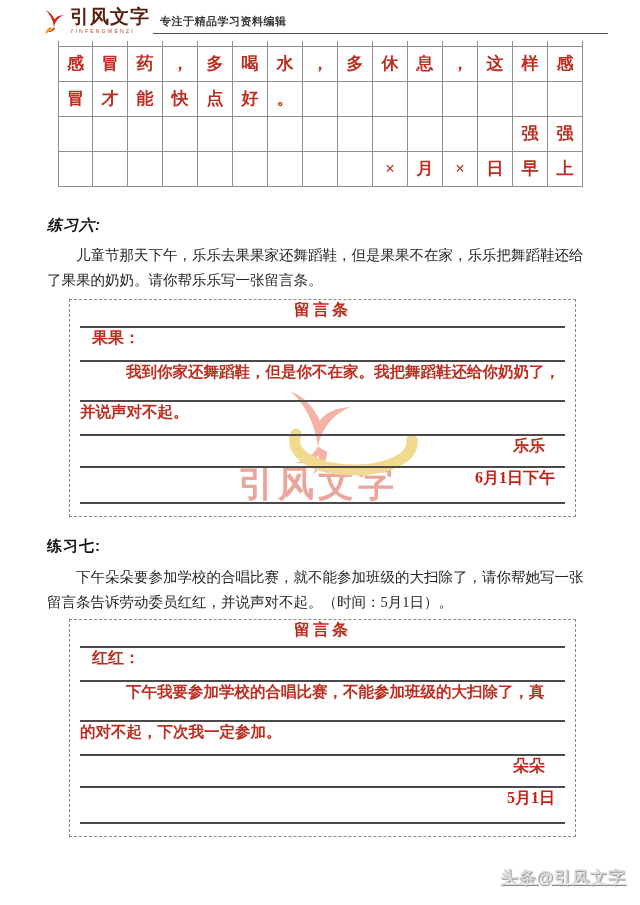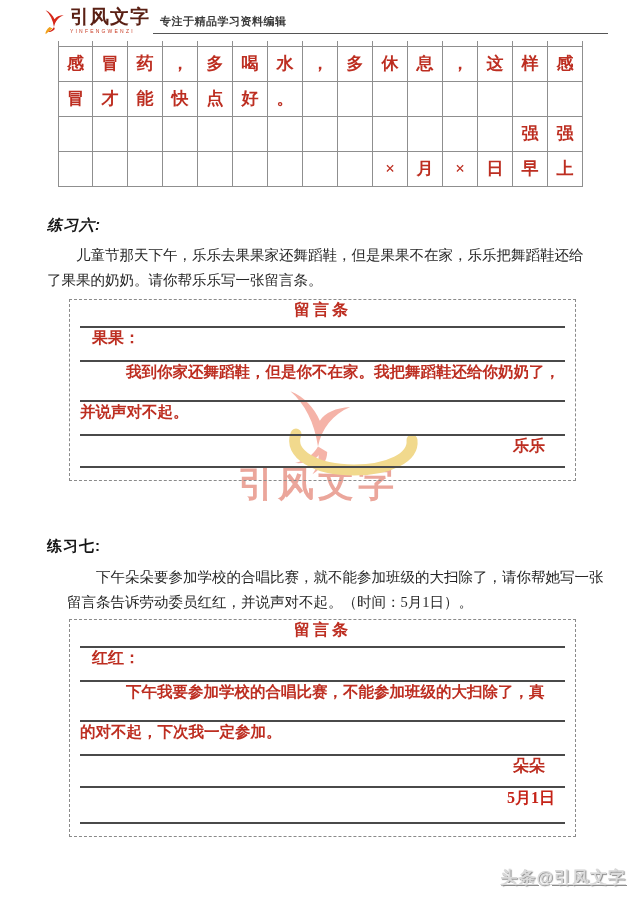--- a/index.html
+++ b/index.html
@@ -51,21 +51,21 @@
     font-size:15px;font-weight:600;color:#151515;letter-spacing:1px;
   }
   .ex6{top:216px;font-style:italic;}
   .ex7{top:537px;}
   .prompt{
     position:absolute;left:47px;width:550px;margin:0;
     font-size:14.5px;line-height:25px;color:#262626;
     text-indent:2em;word-break:break-all;
   }
   .p6{top:243px;}
-  .p7{top:565px;margin-left:20px;}
+  .p7{top:565px;}
 
   
   .note{
     position:absolute;left:69px;width:507px;
     box-sizing:border-box;
     border:1px dashed #8a8a8a;
     padding:0 10px 12px 10px;
     background:transparent;
     z-index:2;
   }
@@ -232,20 +232,23 @@
       </div>
     <div class="note-line">
         <span>我到你家还舞蹈鞋，但是你不在家。我把舞蹈鞋还给你奶奶了，</span>
       </div>
     <div class="note-line">
         <span>并说声对不起。</span>
       </div>
     <div class="note-line">
         <span>乐乐</span>
       </div>
+    <div class="note-line">
+        <span>6月1日下午</span>
+      </div>
   </div>
 
   <div class="ex-heading ex7">练习七:</div>
   <p class="prompt p7">下午朵朵要参加学校的合唱比赛，就不能参加班级的大扫除了，请你帮她写一张留言条告诉劳动委员红红，并说声对不起。（时间：5月1日）。</p>
 
   <div class="note note2">
     <div class="note-line">
         <span>留言条</span>
       </div>
     <div class="note-line">

